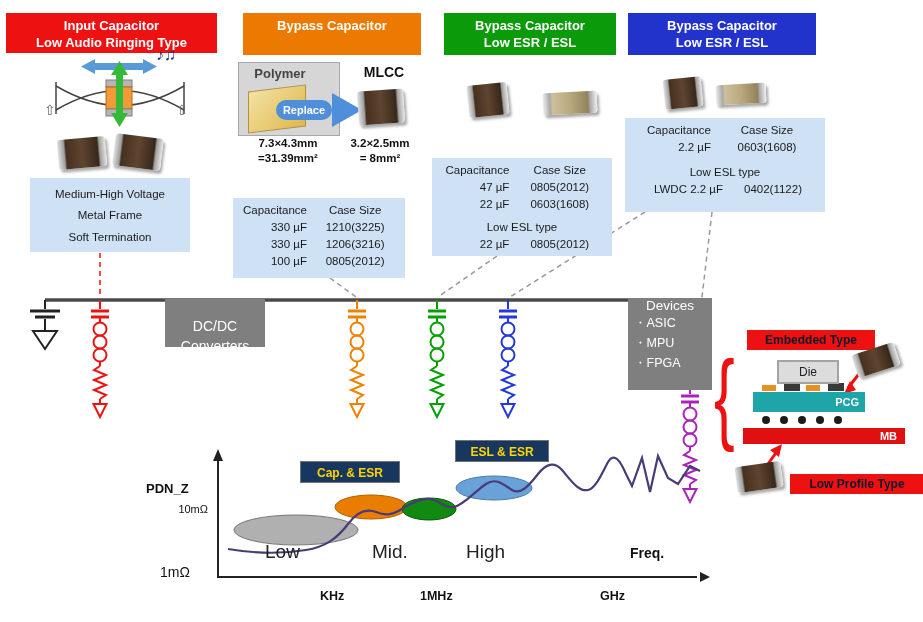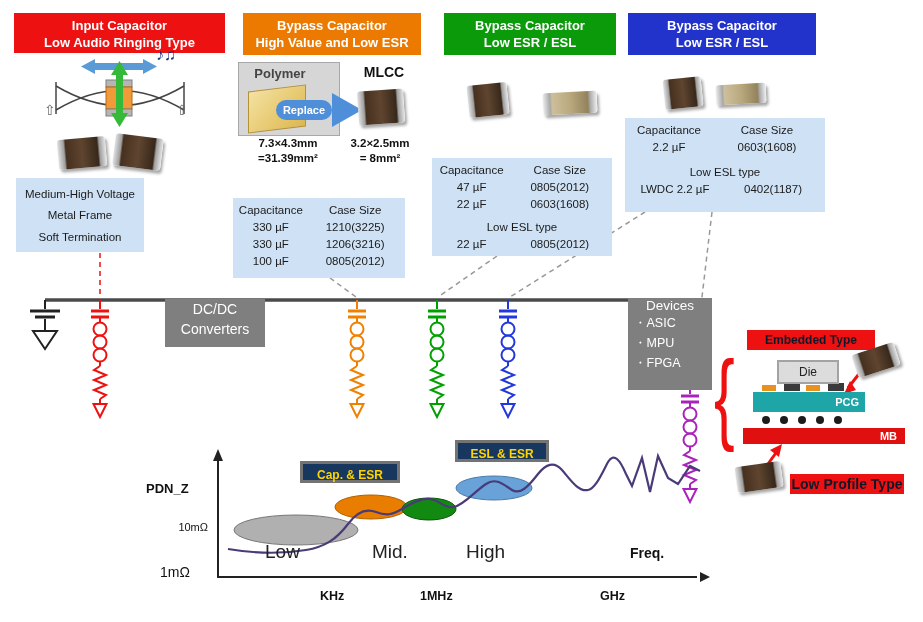--- a/index.html
+++ b/index.html
@@ -6,26 +6,26 @@
   #canvas{position:relative;width:923px;height:622px;background:#fff;overflow:hidden;
           font-family:"Liberation Sans",sans-serif;color:#111}
   .abs{position:absolute}
   svg.bg{position:absolute;left:0;top:0}
   .hdr{position:absolute;color:#fff;font-weight:bold;font-size:13px;line-height:17px;
        text-align:center;padding-top:4px;box-sizing:border-box}
   .bluebox{position:absolute;background:#cfe2f5;color:#1a1a1a;box-sizing:border-box}
   .feat{display:flex;flex-direction:column;justify-content:space-evenly;text-align:center;font-size:11.5px}
   .tbl{font-size:11.5px;padding-top:4px}
   .trow{display:flex;justify-content:center;line-height:17px}
-  .trow .c1{width:42%;text-align:center}
+  .trow .c1{width:42%;text-align:right}
   .trow .c2{width:56%;text-align:center}
   .tcenter{text-align:center;line-height:17px}
   .graybox{position:absolute;background:#7f7f7f;color:#fff;text-align:center;box-sizing:border-box}
   .navybox{position:absolute;background:#17375e;color:#ffd400;font-weight:bold;font-size:12px;
-           text-align:center;line-height:22px;border:3px solid #737373;box-sizing:border-box}
+           text-align:center;line-height:22px;border:1px solid #737373;box-sizing:border-box}
   .redtag{position:absolute;background:#ee1111;color:#0f172a;font-weight:bold;text-align:center;box-sizing:border-box}
   .chip{position:absolute;border-radius:3px;box-shadow:2px 3px 3px rgba(0,0,0,.35);
         background:linear-gradient(90deg,#e2e2e2 0%,#9e9e9e 13%,#46301f 17%,#5f4530 50%,#38281a 83%,#9e9e9e 87%,#e6e6e6 100%)}
   .chip.light{background:linear-gradient(90deg,#ececec 0%,#a8a8a8 13%,#cdbf9c 17%,#baa97e 50%,#93835c 83%,#a8a8a8 87%,#f0f0f0 100%)}
   .lbl{position:absolute;white-space:nowrap}
   .b{font-weight:bold}
 </style>
 </head>
 <body>
 
@@ -125,43 +125,42 @@
          C546,464 554,461 562,470 C570,479 578,492 588,490 C596,488 602,473 608,462
          C614,452 620,460 626,474 L632,486 L642,458 L650,492 L658,456 L668,478 L678,484 L690,466 L700,471"></path>
     <g stroke="#222" stroke-width="2" fill="#222">
       <line x1="218" y1="578" x2="218" y2="458"></line>
       <polygon points="213,461 223,461 218,449" stroke="none"></polygon>
       <line x1="218" y1="577" x2="697" y2="577"></line>
       <polygon points="700,572 700,582 710,577" stroke="none"></polygon>
     </g>
   </svg>
 
-  <div class="hdr" style="left:14px;top:13px;width:211px;height:40px;background:#ee1111">
+  <div class="hdr" style="left:6px;top:13px;width:211px;height:40px;background:#ee1111">
     <div>Input Capacitor</div>
     <div>Low Audio Ringing Type</div>
   </div>
   <div class="hdr" style="left:243px;top:13px;width:178px;height:42px;background:#ec7a00">
     <div>Bypass Capacitor</div>
-    <div>High Value and Low ESR</div>
   </div>
   <div class="hdr" style="left:444px;top:13px;width:172px;height:42px;background:#0a9a0a">
     <div>Bypass Capacitor</div>
     <div>Low ESR / ESL</div>
   </div>
   <div class="hdr" style="left:628px;top:13px;width:188px;height:42px;background:#2233cc">
     <div>Bypass Capacitor</div>
     <div>Low ESR / ESL</div>
   </div>
 
   <div class="lbl" style="left:156px;top:46px;font-size:16px;color:#1b2f7e">♪♫</div>
   <div class="lbl" style="left:44px;top:102px;font-size:14px;color:#666">⇧</div>
   <div class="lbl" style="left:176px;top:102px;font-size:14px;color:#666">⇧</div>
   <div class="chip" style="left:58px;top:138px;width:48px;height:30px;transform:rotate(-5deg)"></div>
   <div class="chip" style="left:114px;top:136px;width:48px;height:32px;transform:rotate(7deg)"></div>
-  <div class="bluebox feat" style="left:16px;top:178px;width:128px;height:74px">
+  <div class="bluebox feat" style="left:30px;top:178px;width:160px;height:74px">
     <div>Medium-High Voltage</div>
     <div>Metal Frame</div>
     <div>Soft Termination</div>
   </div>
 
   <div class="abs" style="left:238px;top:62px;width:100px;height:72px;background:#d6d6d6;border:1px solid #a8a8a8"></div>
   <div class="lbl b" style="left:238px;top:66px;width:84px;text-align:center;font-size:13px;color:#444">Polymer</div>
   <div class="abs" style="left:248px;top:88px;width:56px;height:40px;background:linear-gradient(135deg,#f4e2a2,#ddb74e);border:1px solid #b59137;transform:skewY(-7deg)"></div>
   <div class="abs" style="left:332px;top:93px;width:0;height:0;border-left:30px solid #4f8fd9;border-top:17px solid transparent;border-bottom:17px solid transparent"></div>
   <div class="abs" style="left:276px;top:100px;width:56px;height:20px;background:#4f8fd9;border-radius:10px;color:#fff;font-size:11px;font-weight:bold;text-align:center;line-height:20px">Replace</div>
@@ -220,50 +219,50 @@
       <span class="c1">Capacitance</span>
       <span class="c2">Case Size</span>
     </div>
     <div class="trow">
       <span class="c1">2.2 µF</span>
       <span class="c2">0603(1608)</span>
     </div>
     <div class="tcenter" style="margin-top:8px">Low ESL type</div>
     <div class="trow">
       <span class="c1" style="width:48%">LWDC 2.2 µF</span>
-      <span class="c2" style="width:50%">0402(1187)</span>
-    </div>
-  </div>
-
-  <div class="graybox" style="left:165px;top:299px;width:100px;height:48px;font-size:14px;line-height:20px;padding-top:0">
+      <span class="c2" style="width:50%">0402(1122)</span>
+    </div>
+  </div>
+
+  <div class="graybox" style="left:165px;top:299px;width:100px;height:48px;font-size:14px;line-height:20px;padding-top:17px">
     <div>DC/DC</div>
     <div>Converters</div>
   </div>
   <div class="graybox" style="left:628px;top:298px;width:84px;height:92px;font-size:13.5px">
     <div style="">Devices</div>
     <div style="text-align:left;padding-left:6px;line-height:20px;font-size:12.5px">
       <div>・ASIC</div>
       <div>・MPU</div>
       <div>・FPGA</div>
     </div>
   </div>
 
   <div class="redtag" style="left:747px;top:330px;width:128px;height:20px;font-size:12px;line-height:20px">Embedded Type</div>
   <div class="lbl" style="left:714px;top:346px;font-size:100px;line-height:100px;color:#ee1111;transform:scale(0.62,1);transform-origin:left top">{</div>
   <div class="abs" style="left:777px;top:360px;width:58px;height:20px;background:#dcdcdc;border:2px solid #a3a3a3;font-size:12px;line-height:20px;text-align:center;color:#222">Die</div>
   <div class="abs" style="left:753px;top:392px;width:112px;height:20px;background:#1ea5a8;color:#fff;font-weight:bold;font-size:11px;line-height:20px;text-align:right;padding-right:6px;box-sizing:border-box">PCG</div>
   <div class="abs" style="left:743px;top:428px;width:162px;height:16px;background:#e01010;color:#fff;font-weight:bold;font-size:11px;line-height:16px;text-align:right;padding-right:8px;box-sizing:border-box">MB</div>
   <div class="chip" style="left:854px;top:348px;width:44px;height:24px;transform:rotate(-18deg)"></div>
   <div class="chip" style="left:736px;top:464px;width:46px;height:26px;transform:rotate(-8deg)"></div>
-  <div class="redtag" style="left:790px;top:474px;width:114px;height:20px;font-size:14px;line-height:20px">Low Profile Type</div>
+  <div class="redtag" style="left:790px;top:474px;width:134px;height:20px;font-size:12px;line-height:20px">Low Profile Type</div>
 
   <div class="navybox" style="left:300px;top:461px;width:100px;height:22px">Cap. &amp; ESR</div>
   <div class="navybox" style="left:455px;top:440px;width:94px;height:22px">ESL &amp; ESR</div>
   <div class="lbl b" style="left:146px;top:481px;font-size:13px">PDN_Z</div>
-  <div class="lbl" style="left:158px;top:521px;width:50px;text-align:right;font-size:11px">10mΩ</div>
+  <div class="lbl" style="left:158px;top:503px;width:50px;text-align:right;font-size:11px">10mΩ</div>
   <div class="lbl" style="left:140px;top:564px;width:50px;text-align:right;font-size:14px">1mΩ</div>
   <div class="lbl" style="left:265px;top:541px;font-size:19px;color:#222">Low</div>
   <div class="lbl" style="left:372px;top:541px;font-size:19px;color:#222">Mid.</div>
   <div class="lbl" style="left:466px;top:541px;font-size:19px;color:#222">High</div>
   <div class="lbl b" style="left:630px;top:545px;font-size:14px">Freq.</div>
   <div class="lbl b" style="left:320px;top:589px;font-size:12.5px">KHz</div>
   <div class="lbl b" style="left:420px;top:589px;font-size:12.5px">1MHz</div>
   <div class="lbl b" style="left:600px;top:589px;font-size:12.5px">GHz</div>
 
 </div>

